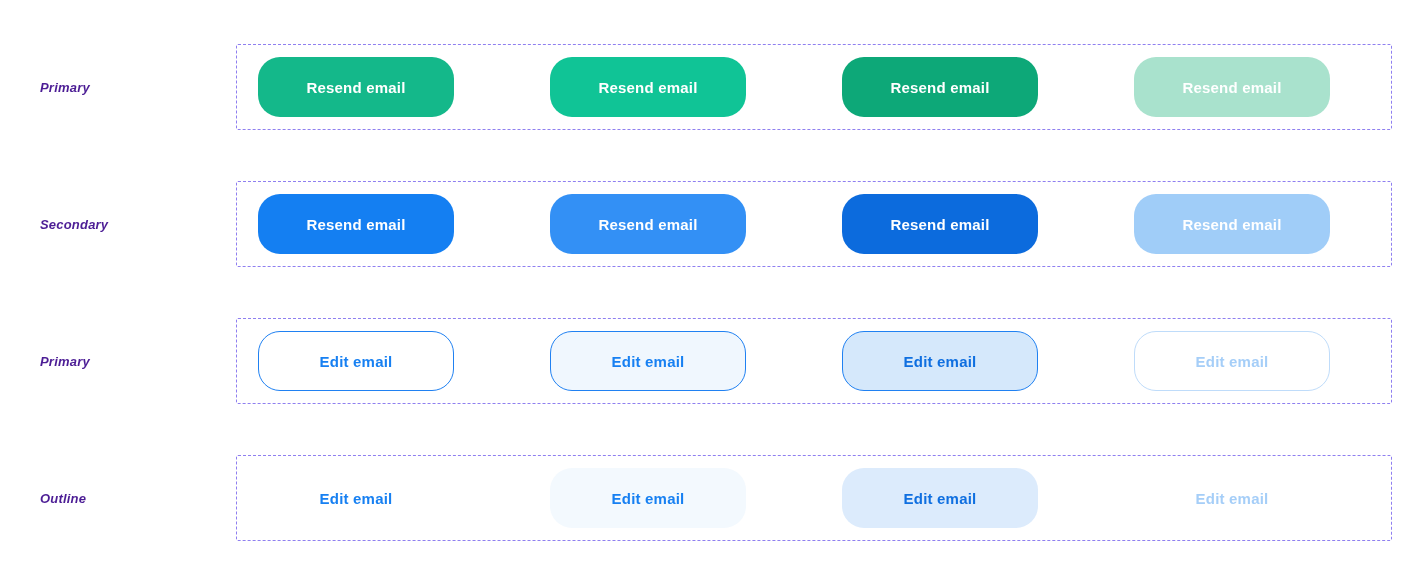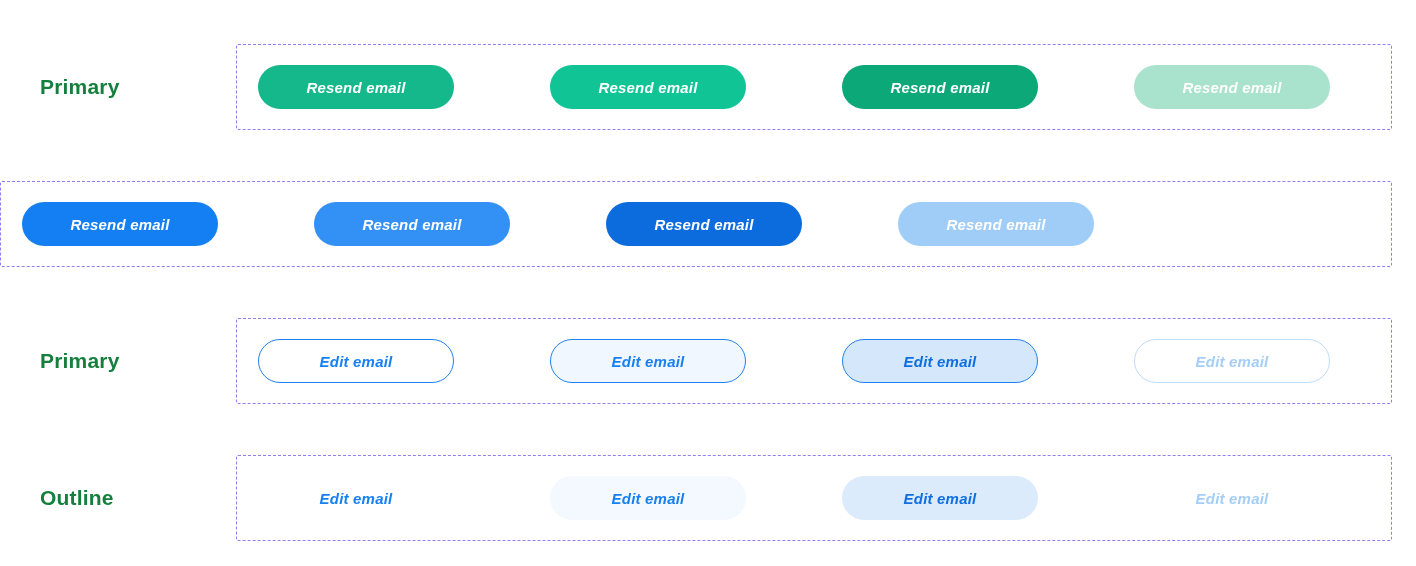--- a/index.html
+++ b/index.html
@@ -22,52 +22,52 @@
     display: flex;
     align-items: stretch;
   }
   .row-label-col {
     width: 236px;
     padding-left: 40px;
     display: flex;
     align-items: center;
   }
   .row-label {
-    font-size: 21px;
+    font-size: 13px;
     font-weight: 700;
-    color: #15803d;
+    color: #4c1d95;
     letter-spacing: 0.2px;
+    font-style: italic;
   }
   .swatch-group {
     flex: 1;
     margin-right: 24px;
     height: 86px;
     border: 1px dashed #8f7ff0;
     border-radius: 2px;
     display: flex;
     align-items: center;
     padding-left: 21px;
     gap: 96px;
   }
   .btn {
     width: 196px;
-    height: 44px;
+    height: 60px;
     border-radius: 22px;
     border: none;
     background: transparent;
     font-family: "Liberation Sans", "DejaVu Sans", sans-serif;
     font-size: 15px;
     font-weight: 600;
     letter-spacing: 0.2px;
     cursor: pointer;
     display: inline-flex;
     align-items: center;
     justify-content: center;
     white-space: nowrap;
-    font-style: italic;
   }
   .btn--outline {
     border: 1px solid transparent;
   }
 </style>
 </head>
 <body>
 
 <div class="page">
 
@@ -77,20 +77,23 @@
     </div>
     <div class="swatch-group">
       <button class="btn" style="background-color: rgb(20, 184, 138); color: rgb(255, 255, 255);">Resend email</button>
       <button class="btn" style="background-color: rgb(16, 196, 150); color: rgb(255, 255, 255);">Resend email</button>
       <button class="btn" style="background-color: rgb(13, 168, 120); color: rgb(255, 255, 255);">Resend email</button>
       <button class="btn" style="background-color: rgb(169, 226, 205); color: rgb(255, 255, 255);">Resend email</button>
     </div>
   </div>
 
   <div class="row">
+    <div class="row-label-col">
+      <span class="row-label">Secondary</span>
+    </div>
     <div class="swatch-group">
       <button class="btn" style="background-color: rgb(20, 127, 242); color: rgb(255, 255, 255);">Resend email</button>
       <button class="btn" style="background-color: rgb(51, 144, 245); color: rgb(255, 255, 255);">Resend email</button>
       <button class="btn" style="background-color: rgb(12, 107, 221); color: rgb(255, 255, 255);">Resend email</button>
       <button class="btn" style="background-color: rgb(160, 205, 248); color: rgb(255, 255, 255);">Resend email</button>
     </div>
   </div>
 
   <div class="row">
     <div class="row-label-col">

